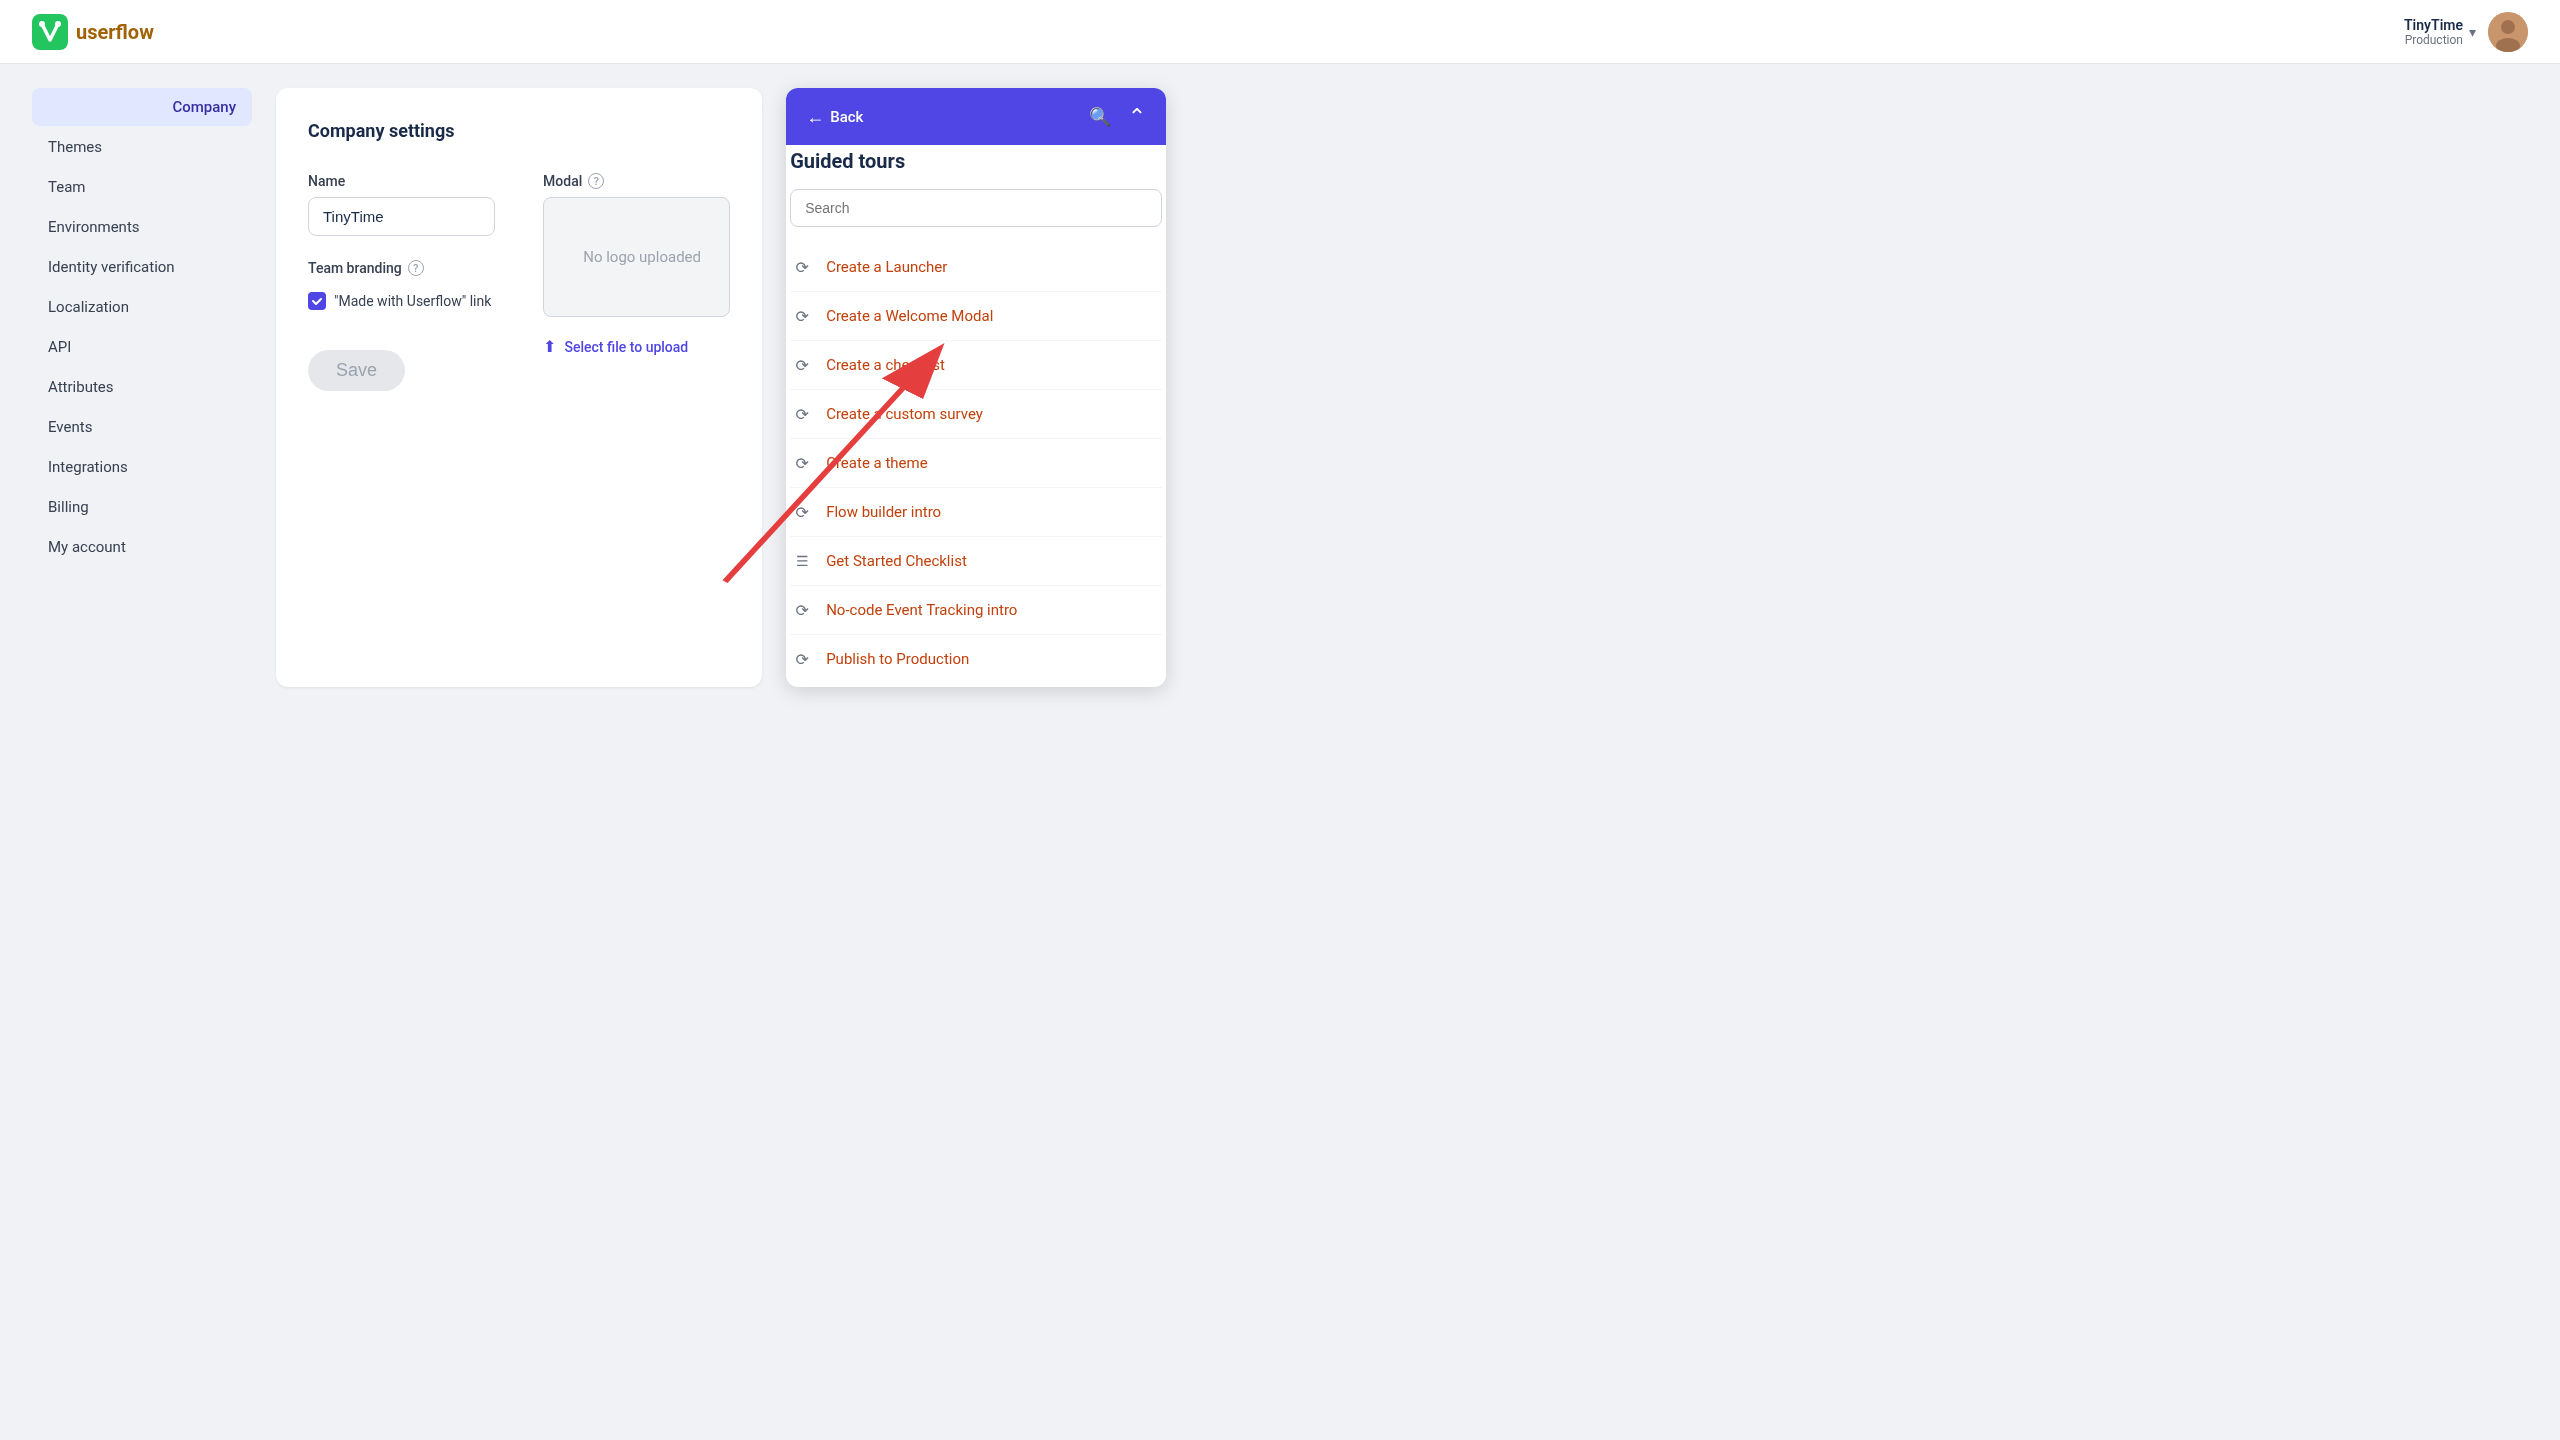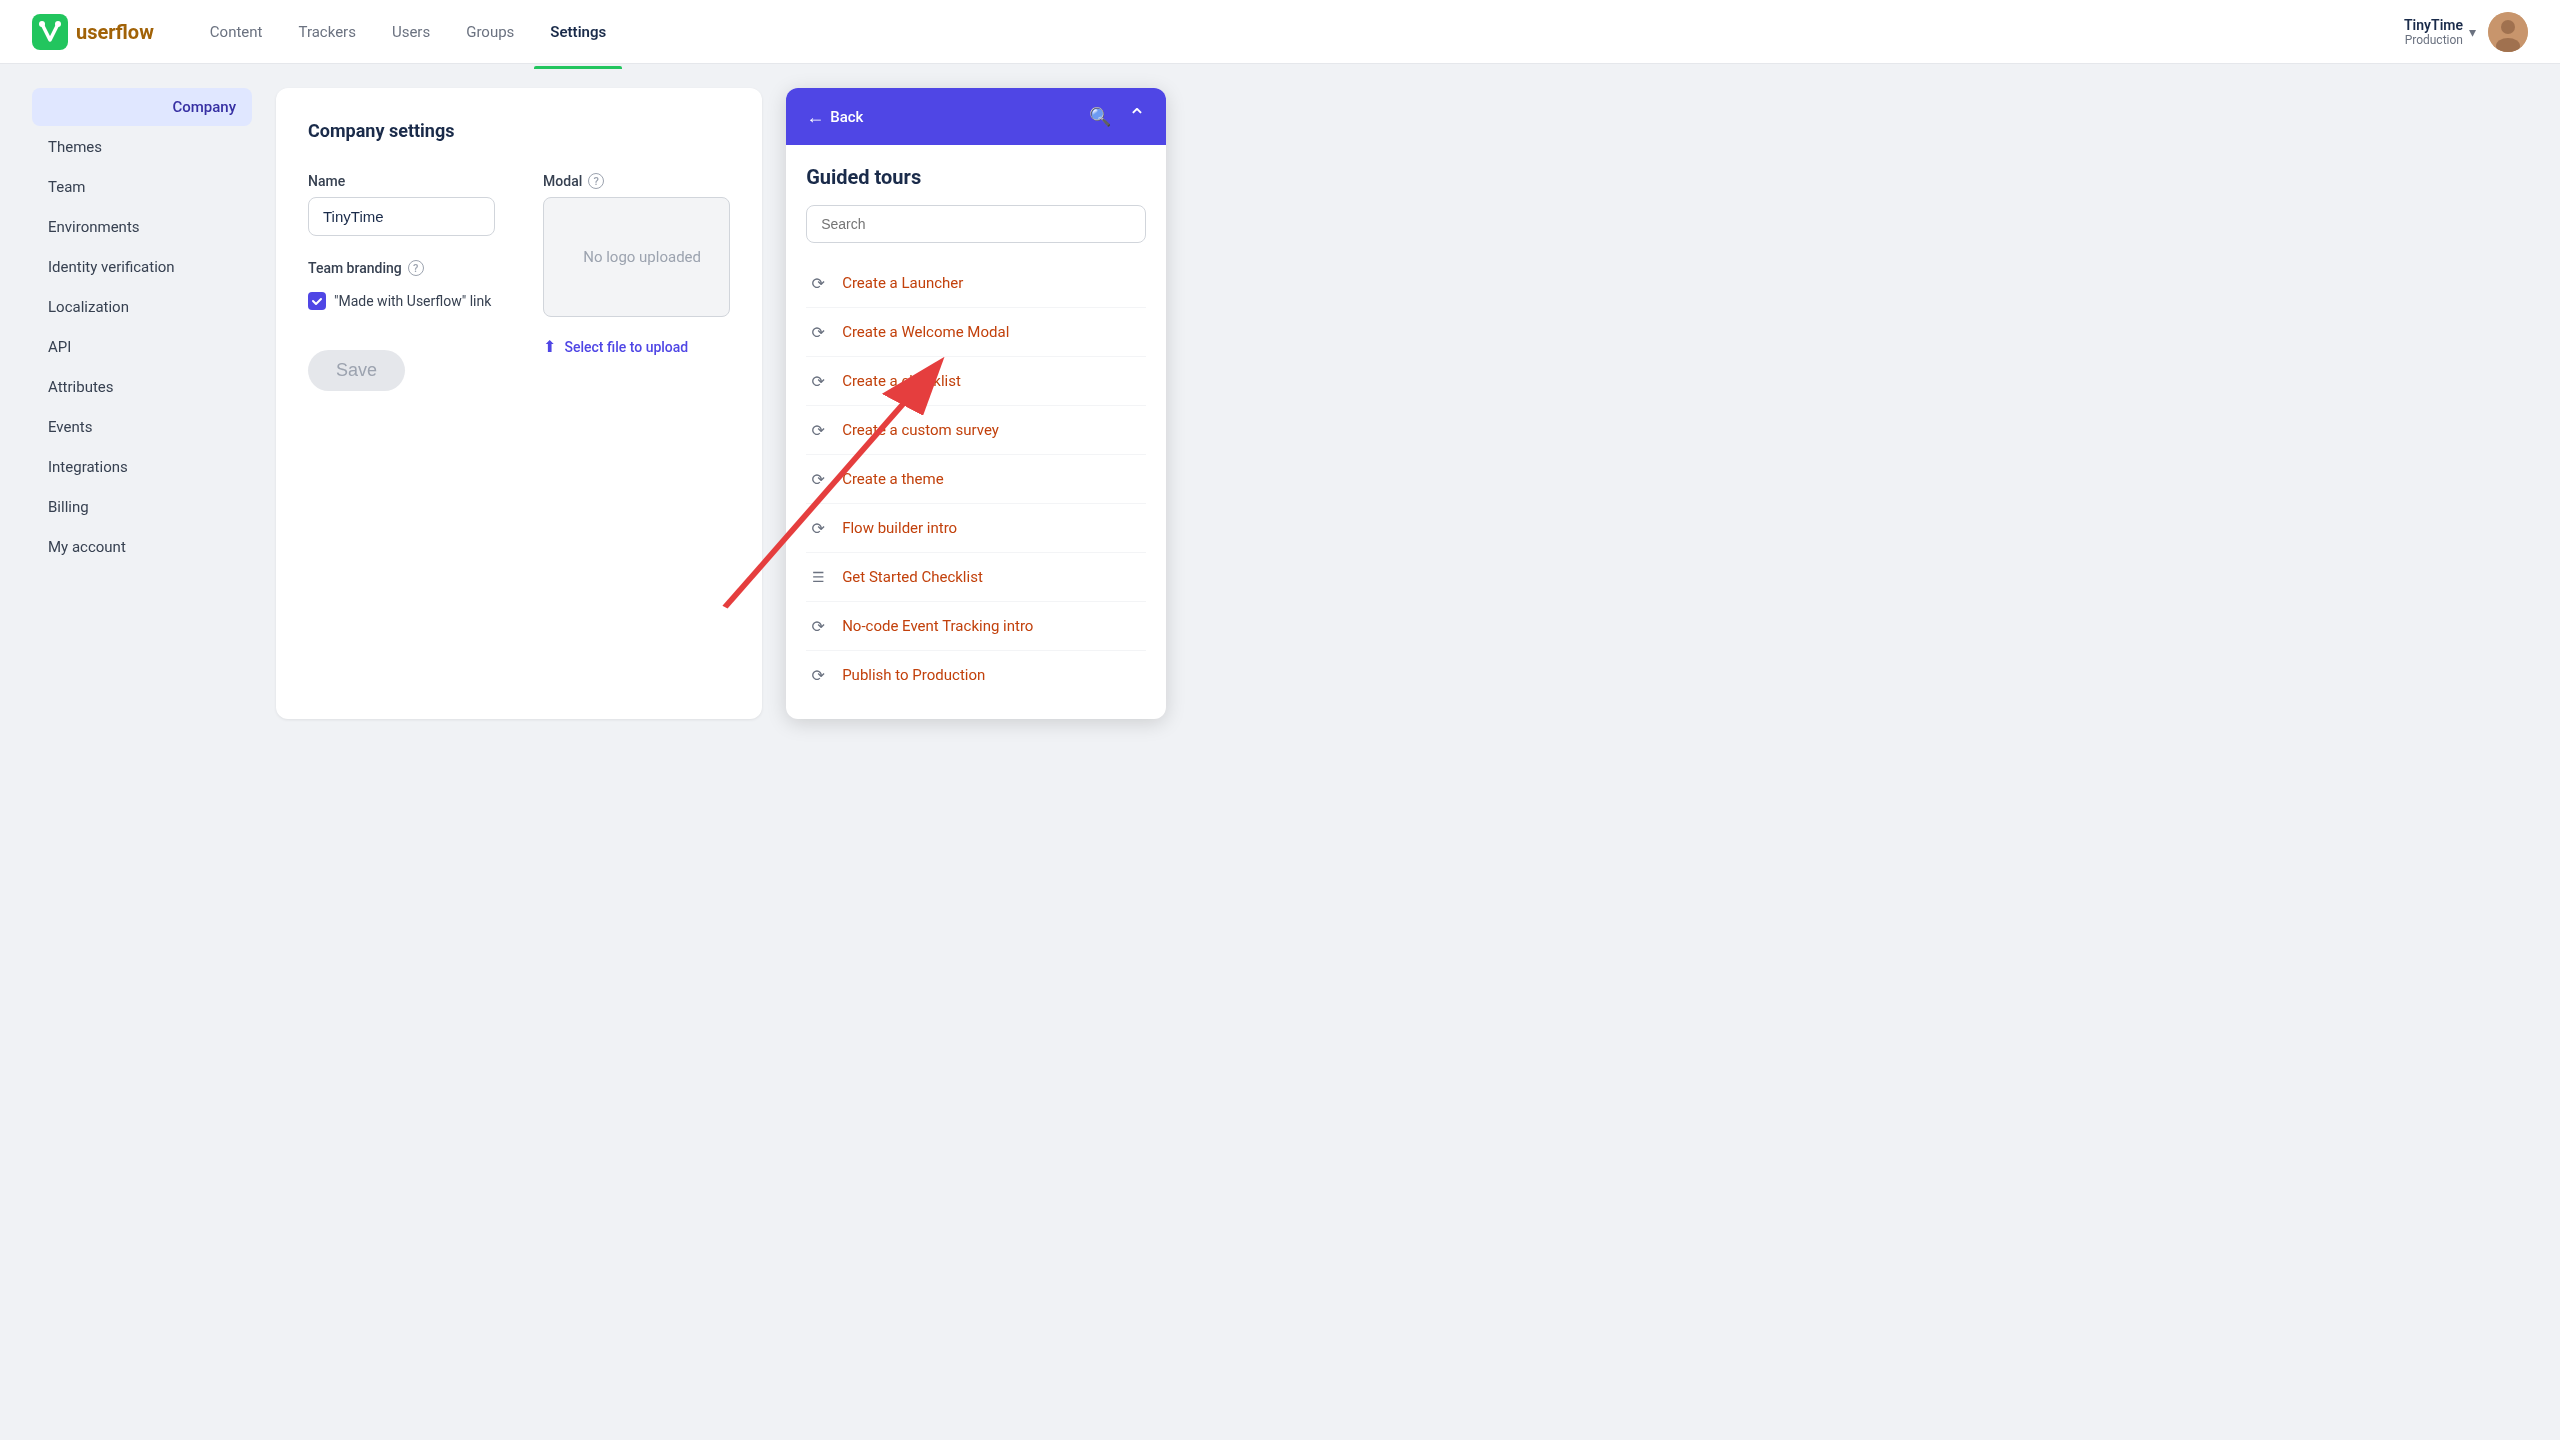--- a/index.html
+++ b/index.html
@@ -271,21 +271,21 @@
       display: flex;
       align-items: center;
       gap: 16px;
     }
     .panel-header-icon {
       color: #fff;
       font-size: 18px;
       cursor: pointer;
     }
     .panel-body {
-      padding: 20px;
+      padding: 4px;
     }
     .panel-title {
       font-size: 20px;
       font-weight: 700;
       color: #1a2b4a;
       margin-bottom: 16px;
     }
     .panel-search {
       width: 100%;
       padding: 10px 14px;
@@ -337,27 +337,20 @@
   <div class="logo-area">
     <svg class="logo-icon" viewBox="0 0 36 36" fill="none">
       <rect width="36" height="36" rx="8" fill="#22c55e"></rect>
       <path d="M10 10 L18 26 L26 10" stroke="#fff" stroke-width="3.5" stroke-linecap="round" stroke-linejoin="round" fill="none"></path>
       <circle cx="10" cy="10" r="3" fill="#fff"></circle>
       <circle cx="26" cy="10" r="3" fill="#fff"></circle>
     </svg>
     <span class="logo-text">userflow</span>
   </div>
 
-  <div class="nav-links">
-    <a class="nav-link">Content</a>
-    <a class="nav-link">Trackers</a>
-    <a class="nav-link">Users</a>
-    <a class="nav-link">Groups</a>
-    <a class="nav-link active">Settings</a>
-  </div>
 
   <div class="nav-right">
     <div class="workspace-selector">
       <div class="workspace-name">
         <div class="name">TinyTime</div>
         <div class="env">Production</div>
       </div>
       <span class="chevron-down">▾</span>
     </div>
     <div class="avatar">

